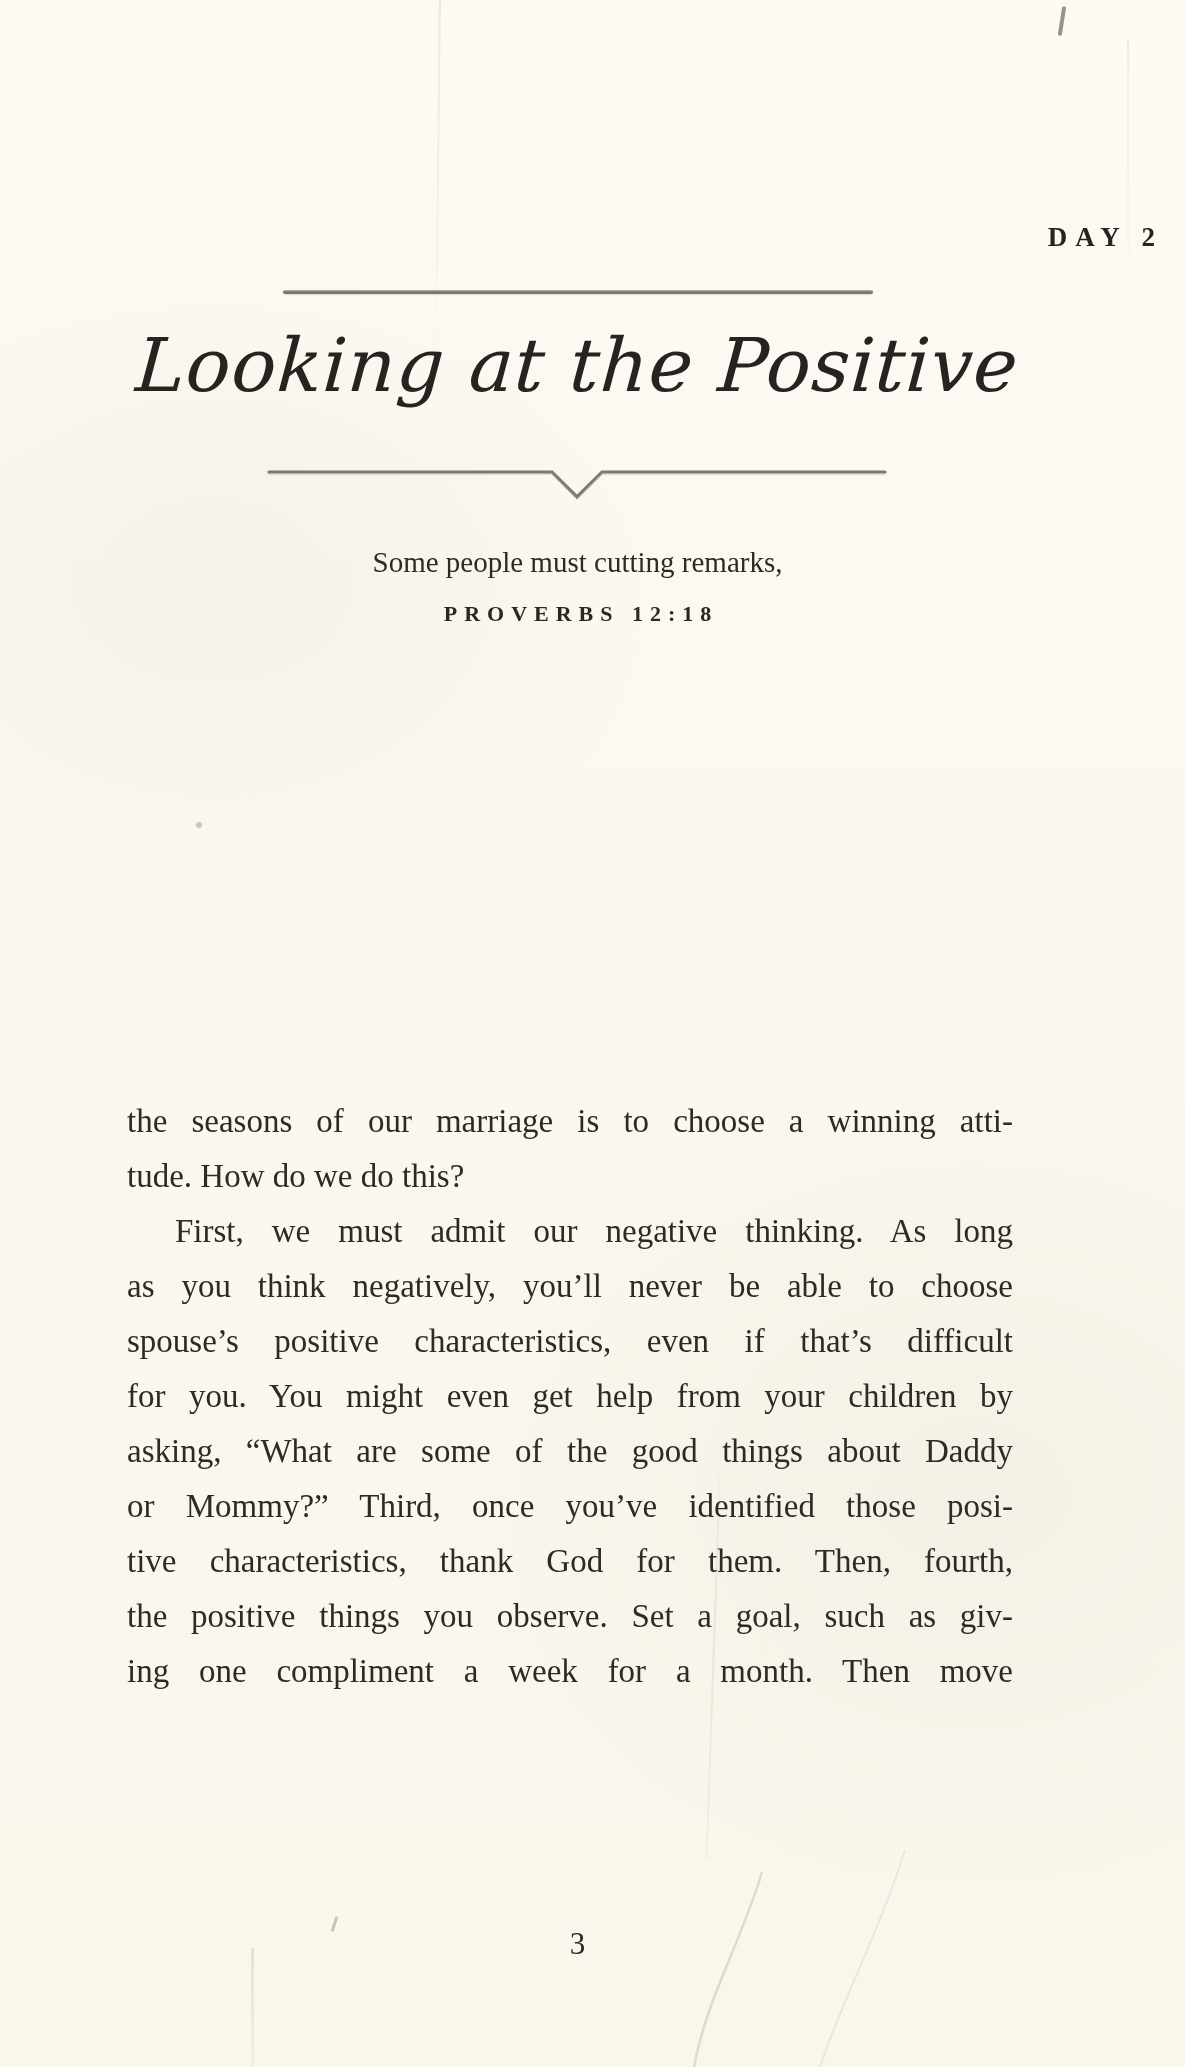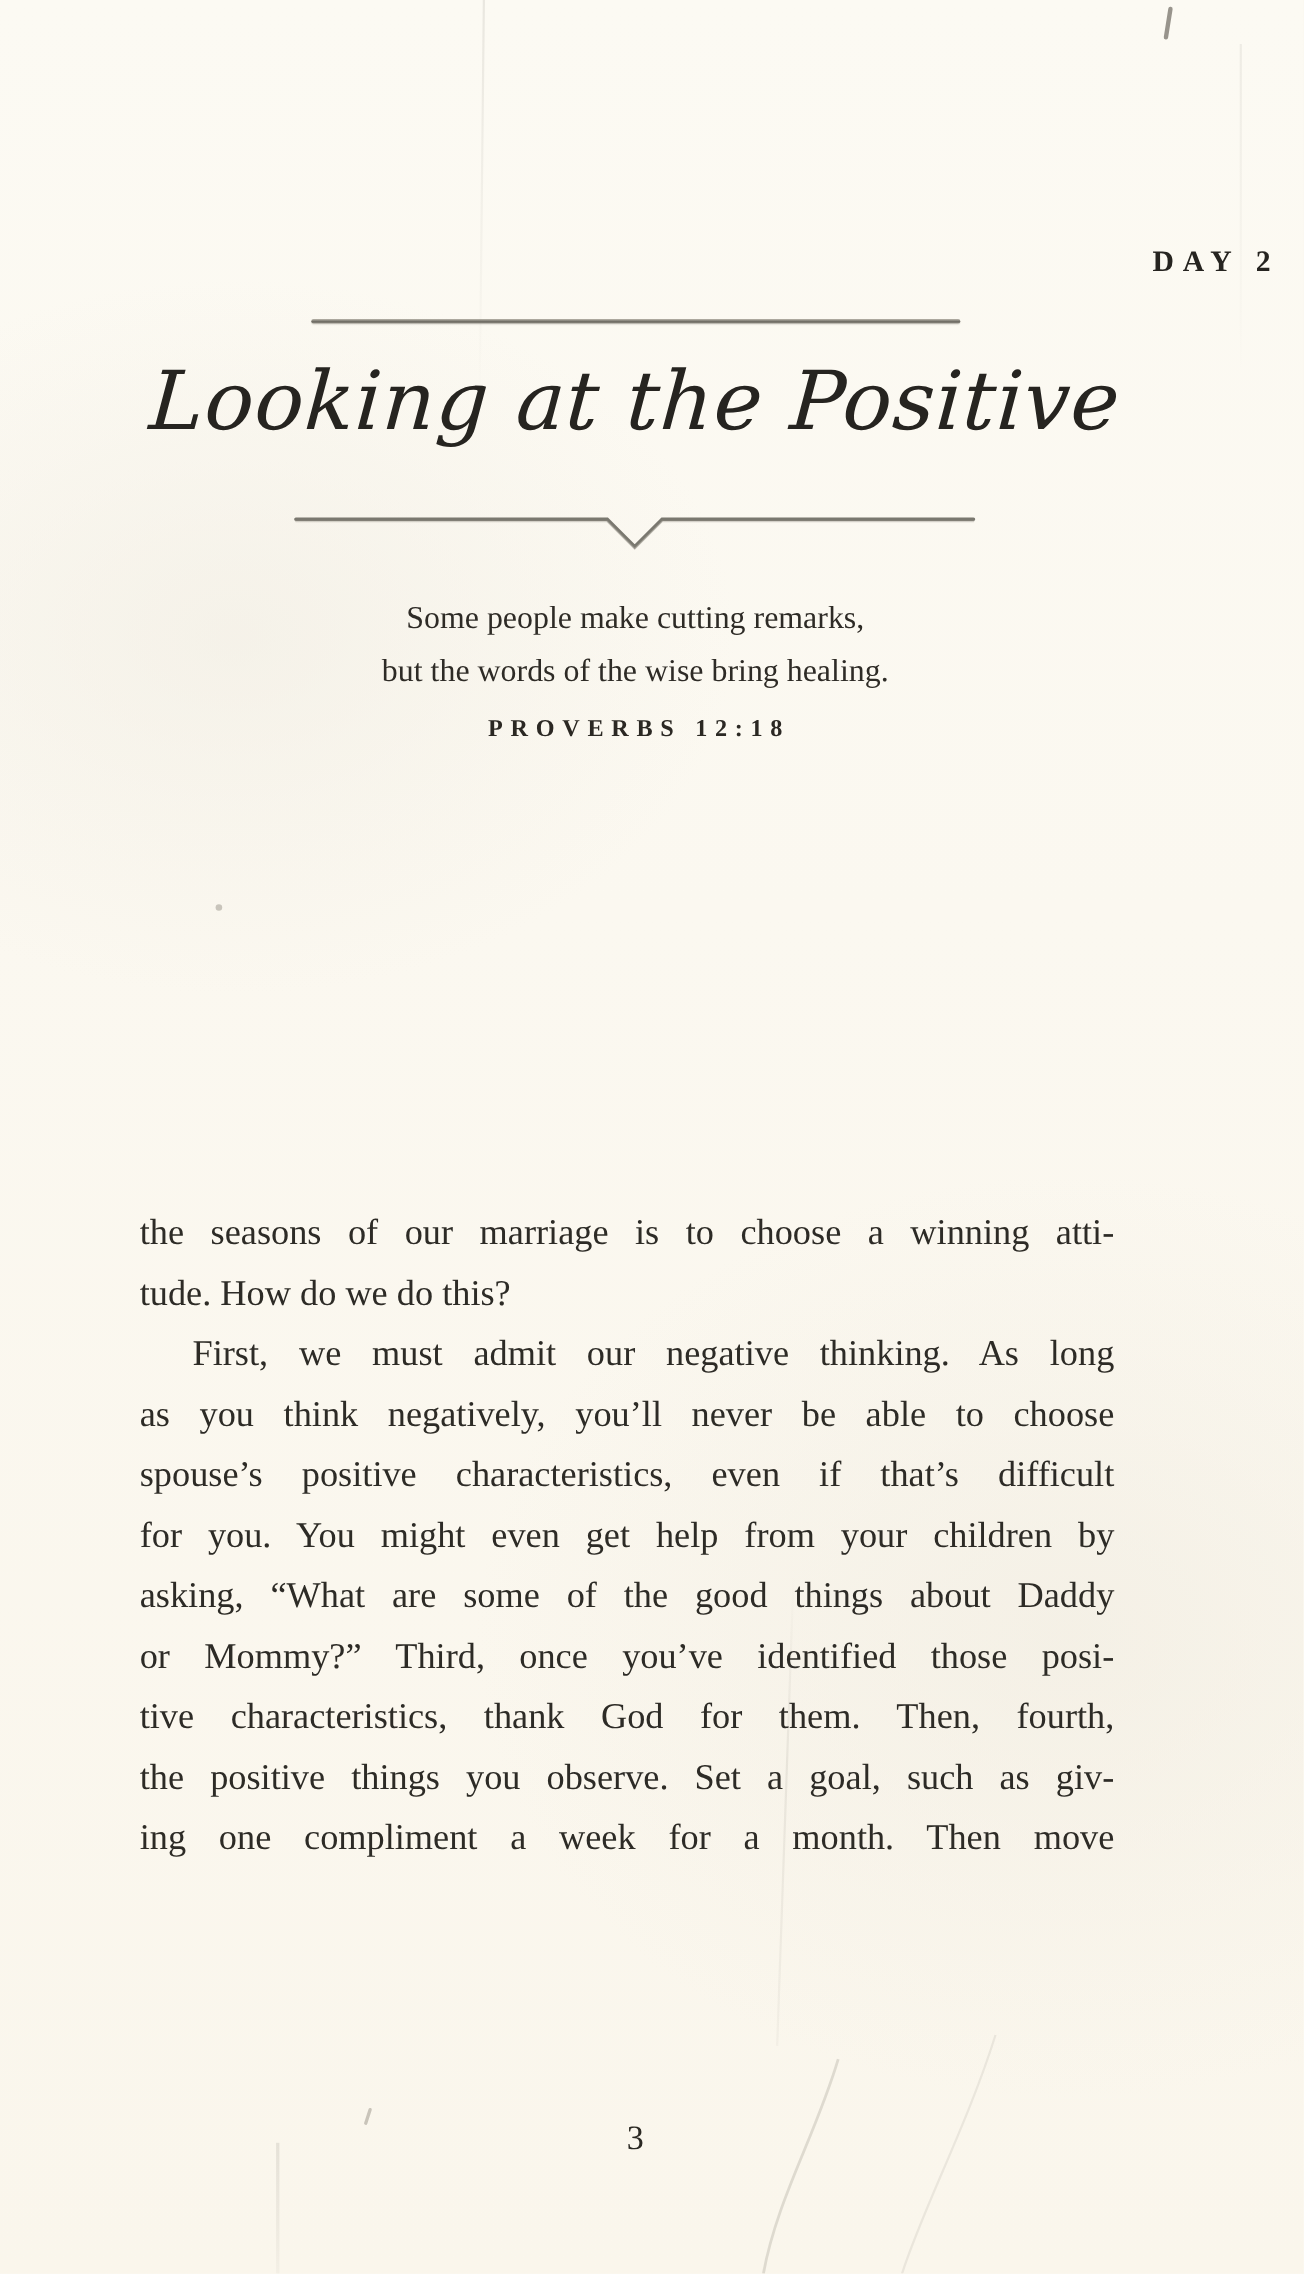--- a/index.html
+++ b/index.html
@@ -175,22 +175,21 @@
   <div class="rule-top"></div>
 
   <div class="chapter-title">Looking at the Positive</div>
 
   <svg class="divider-ornament" width="620" height="38" viewBox="0 0 620 38">
     <path d="M2 6 H285 L310 31 L335 6 H618" fill="none" stroke="#6f6c64" stroke-width="3.2" stroke-linejoin="miter" stroke-linecap="round" opacity="0.92"></path>
     <path d="M2 8 H285 L310 33 L335 8 H618" fill="none" stroke="#b5b1a7" stroke-width="1.4" stroke-linejoin="miter" stroke-linecap="round" opacity="0.55"></path>
   </svg>
 
   <div class="epigraph">
-    <div class="epigraph-line">Some people make cutting remarks,</div>
-    <div class="epigraph-line">but the words of the wise bring healing.</div>
+    <div class="epigraph-line">Some people must cutting remarks,</div>
     <div class="epigraph-ref">PROVERBS 12:18</div>
   </div>
 
   <div class="body-text" id="body-lines">
       <div class="body-line">the seasons of our marriage is to choose a winning atti-</div>
       <div class="body-line para-end">tude. How do we do this?</div>
       <div class="body-line indent">First, we must admit our negative thinking. As long</div>
       <div class="body-line">as you think negatively, you’ll never be able to choose</div>
       <div class="body-line">spouse’s positive characteristics, even if that’s difficult</div>
       <div class="body-line">for you. You might even get help from your children by</div>

